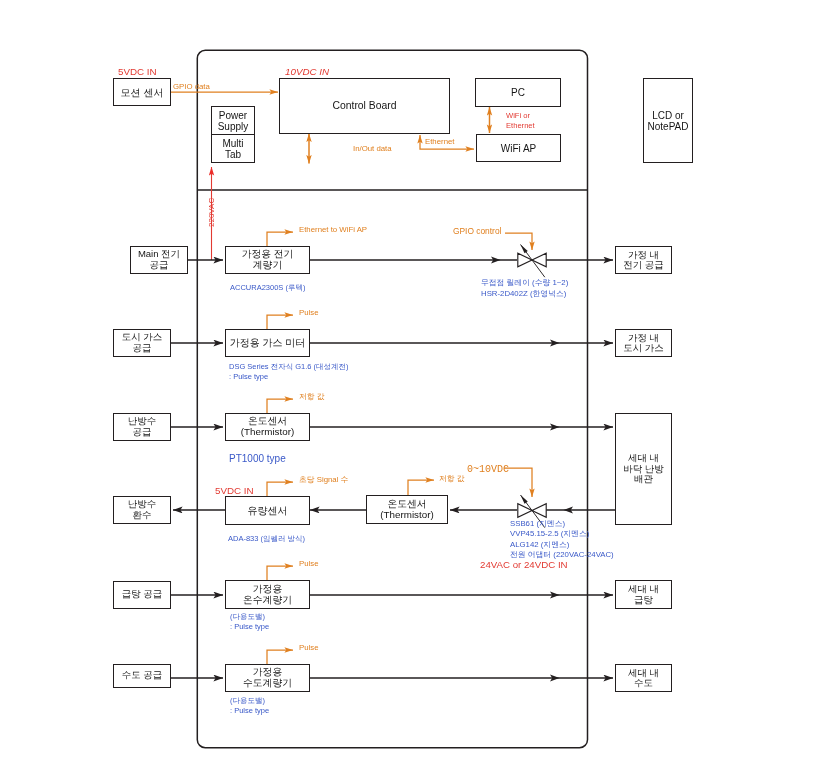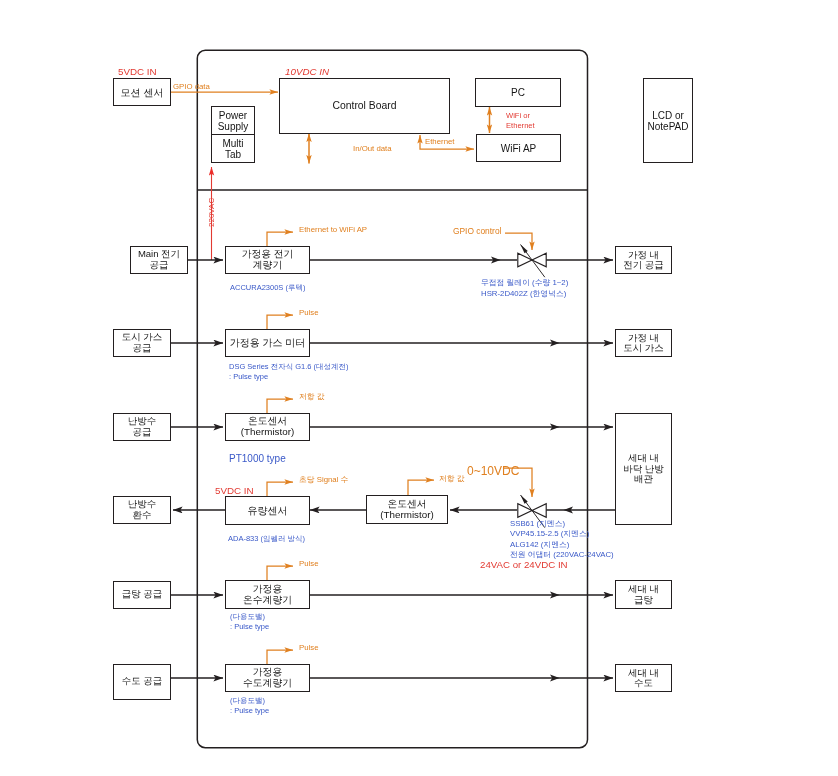--- a/index.html
+++ b/index.html
@@ -137,21 +137,21 @@
       <span>난방수</span>
       <span>공급</span>
     </div>
 <div class="bx" style="left:113px;top:495.5px;width:58px;height:28px;font-size:9.5px;">
       <span>난방수</span>
       <span>환수</span>
     </div>
 <div class="bx" style="left:113px;top:580.5px;width:58px;height:28px;font-size:9.5px;">
       <span>급탕 공급</span>
     </div>
-<div class="bx" style="left:113px;top:663.5px;width:58px;height:36px;font-size:9.5px;">
+<div class="bx" style="left:113px;top:663.5px;width:58px;height:24px;font-size:9.5px;">
       <span>수도 공급</span>
     </div>
 <div class="bx" style="left:225px;top:245.5px;width:85px;height:28px;font-size:9.8px;">
       <span>가정용 전기</span>
       <span>계량기</span>
     </div>
 <div class="bx" style="left:225px;top:328.5px;width:85px;height:28px;font-size:10px;">
       <span>가정용 가스 미터</span>
     </div>
 <div class="bx" style="left:225px;top:412.5px;width:85px;height:28px;font-size:9.8px;">
@@ -220,21 +220,21 @@
     </div>
 <div class="lblblk blu" style="left:230px;top:696px;font-size:7.5px;line-height:1.3;">
       <span style="display:block;width:max-content">(다용도밸)</span>
       <span style="display:block;width:max-content">: Pulse type</span>
     </div>
 <div class="lbl org" style="left:453px;top:226px;font-size:8.4px;">GPIO control</div>
 <div class="lblblk blu" style="left:481px;top:278px;font-size:7.8px;line-height:1.35;">
       <span style="display:block;width:max-content">무접점 릴레이 (수량 1~2)</span>
       <span style="display:block;width:max-content">HSR-2D402Z (한영넉스)</span>
     </div>
-<div class="lbl org" style="left:467px;top:464px;font-size:12px;">0~10VDC</div>
+<div class="lbl org" style="left:467px;top:464px;font-size:10px;font-family:Liberation Mono, monospace;">0~10VDC</div>
 <div class="lblblk blu" style="left:480px;top:519px;font-size:7.8px;line-height:1.32;margin-left:30px;">
       <span style="display:block;width:max-content">SSB61 (지멘스)</span>
       <span style="display:block;width:max-content">VVP45.15-2.5 (지멘스)</span>
       <span style="display:block;width:max-content">ALG142 (지멘스)</span>
       <span style="display:block;width:max-content">전원 어댑터 (220VAC-24VAC)</span>
     </div>
 <div class="lbl red" style="left:480px;top:559px;font-size:9.7px;">24VAC or 24VDC IN</div>
 <div class="lbl red" style="left:215px;top:485px;font-size:9.8px;">5VDC IN</div>
 </div>
 

